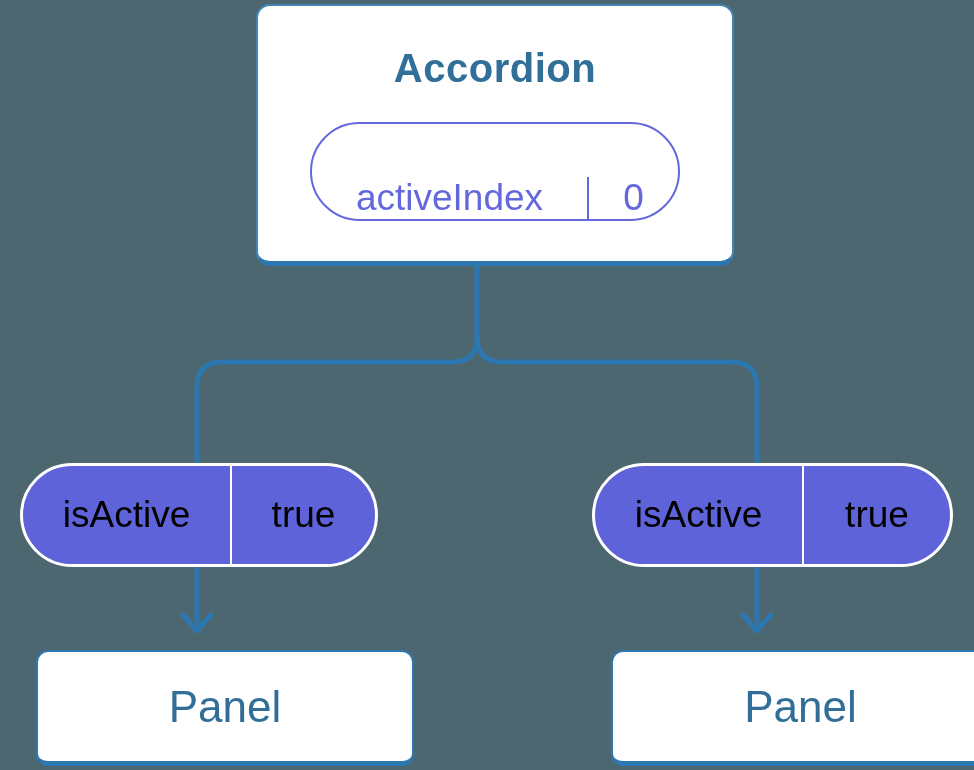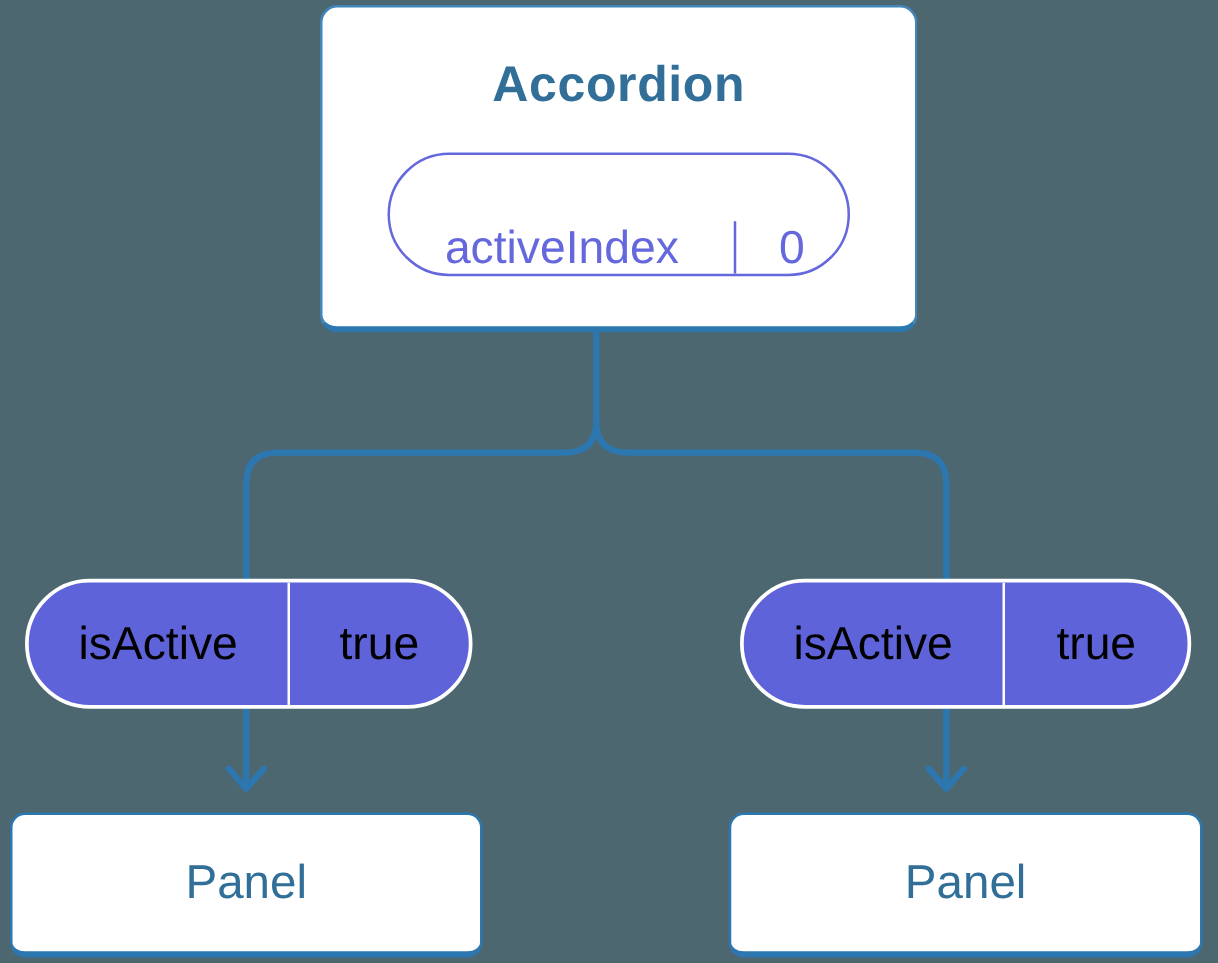--- a/index.html
+++ b/index.html
@@ -116,24 +116,25 @@
     position: absolute;
     height: 116px;
     box-sizing: border-box;
     background: #ffffff;
     border: 2px solid #2d77b0;
     border-bottom: 5px solid #2d77b0;
     border-radius: 12px;
     display: flex;
     align-items: center;
     justify-content: center;
-    font-size: 38px;
+    font-size: 44px;
     font-weight: 500;
     color: #316f99;
     z-index: 2;
+    margin-left: 28px;
   }
   .panel-card.left-panel  { left: 8px;   top: 650px; width: 378px; }
   .panel-card.right-panel { left: 583px; top: 650px; width: 379px; }
 </style>
 </head>
 <body>
 
 <div class="stage">
 
   <svg class="connectors" width="974" height="770" viewBox="0 0 974 770">

